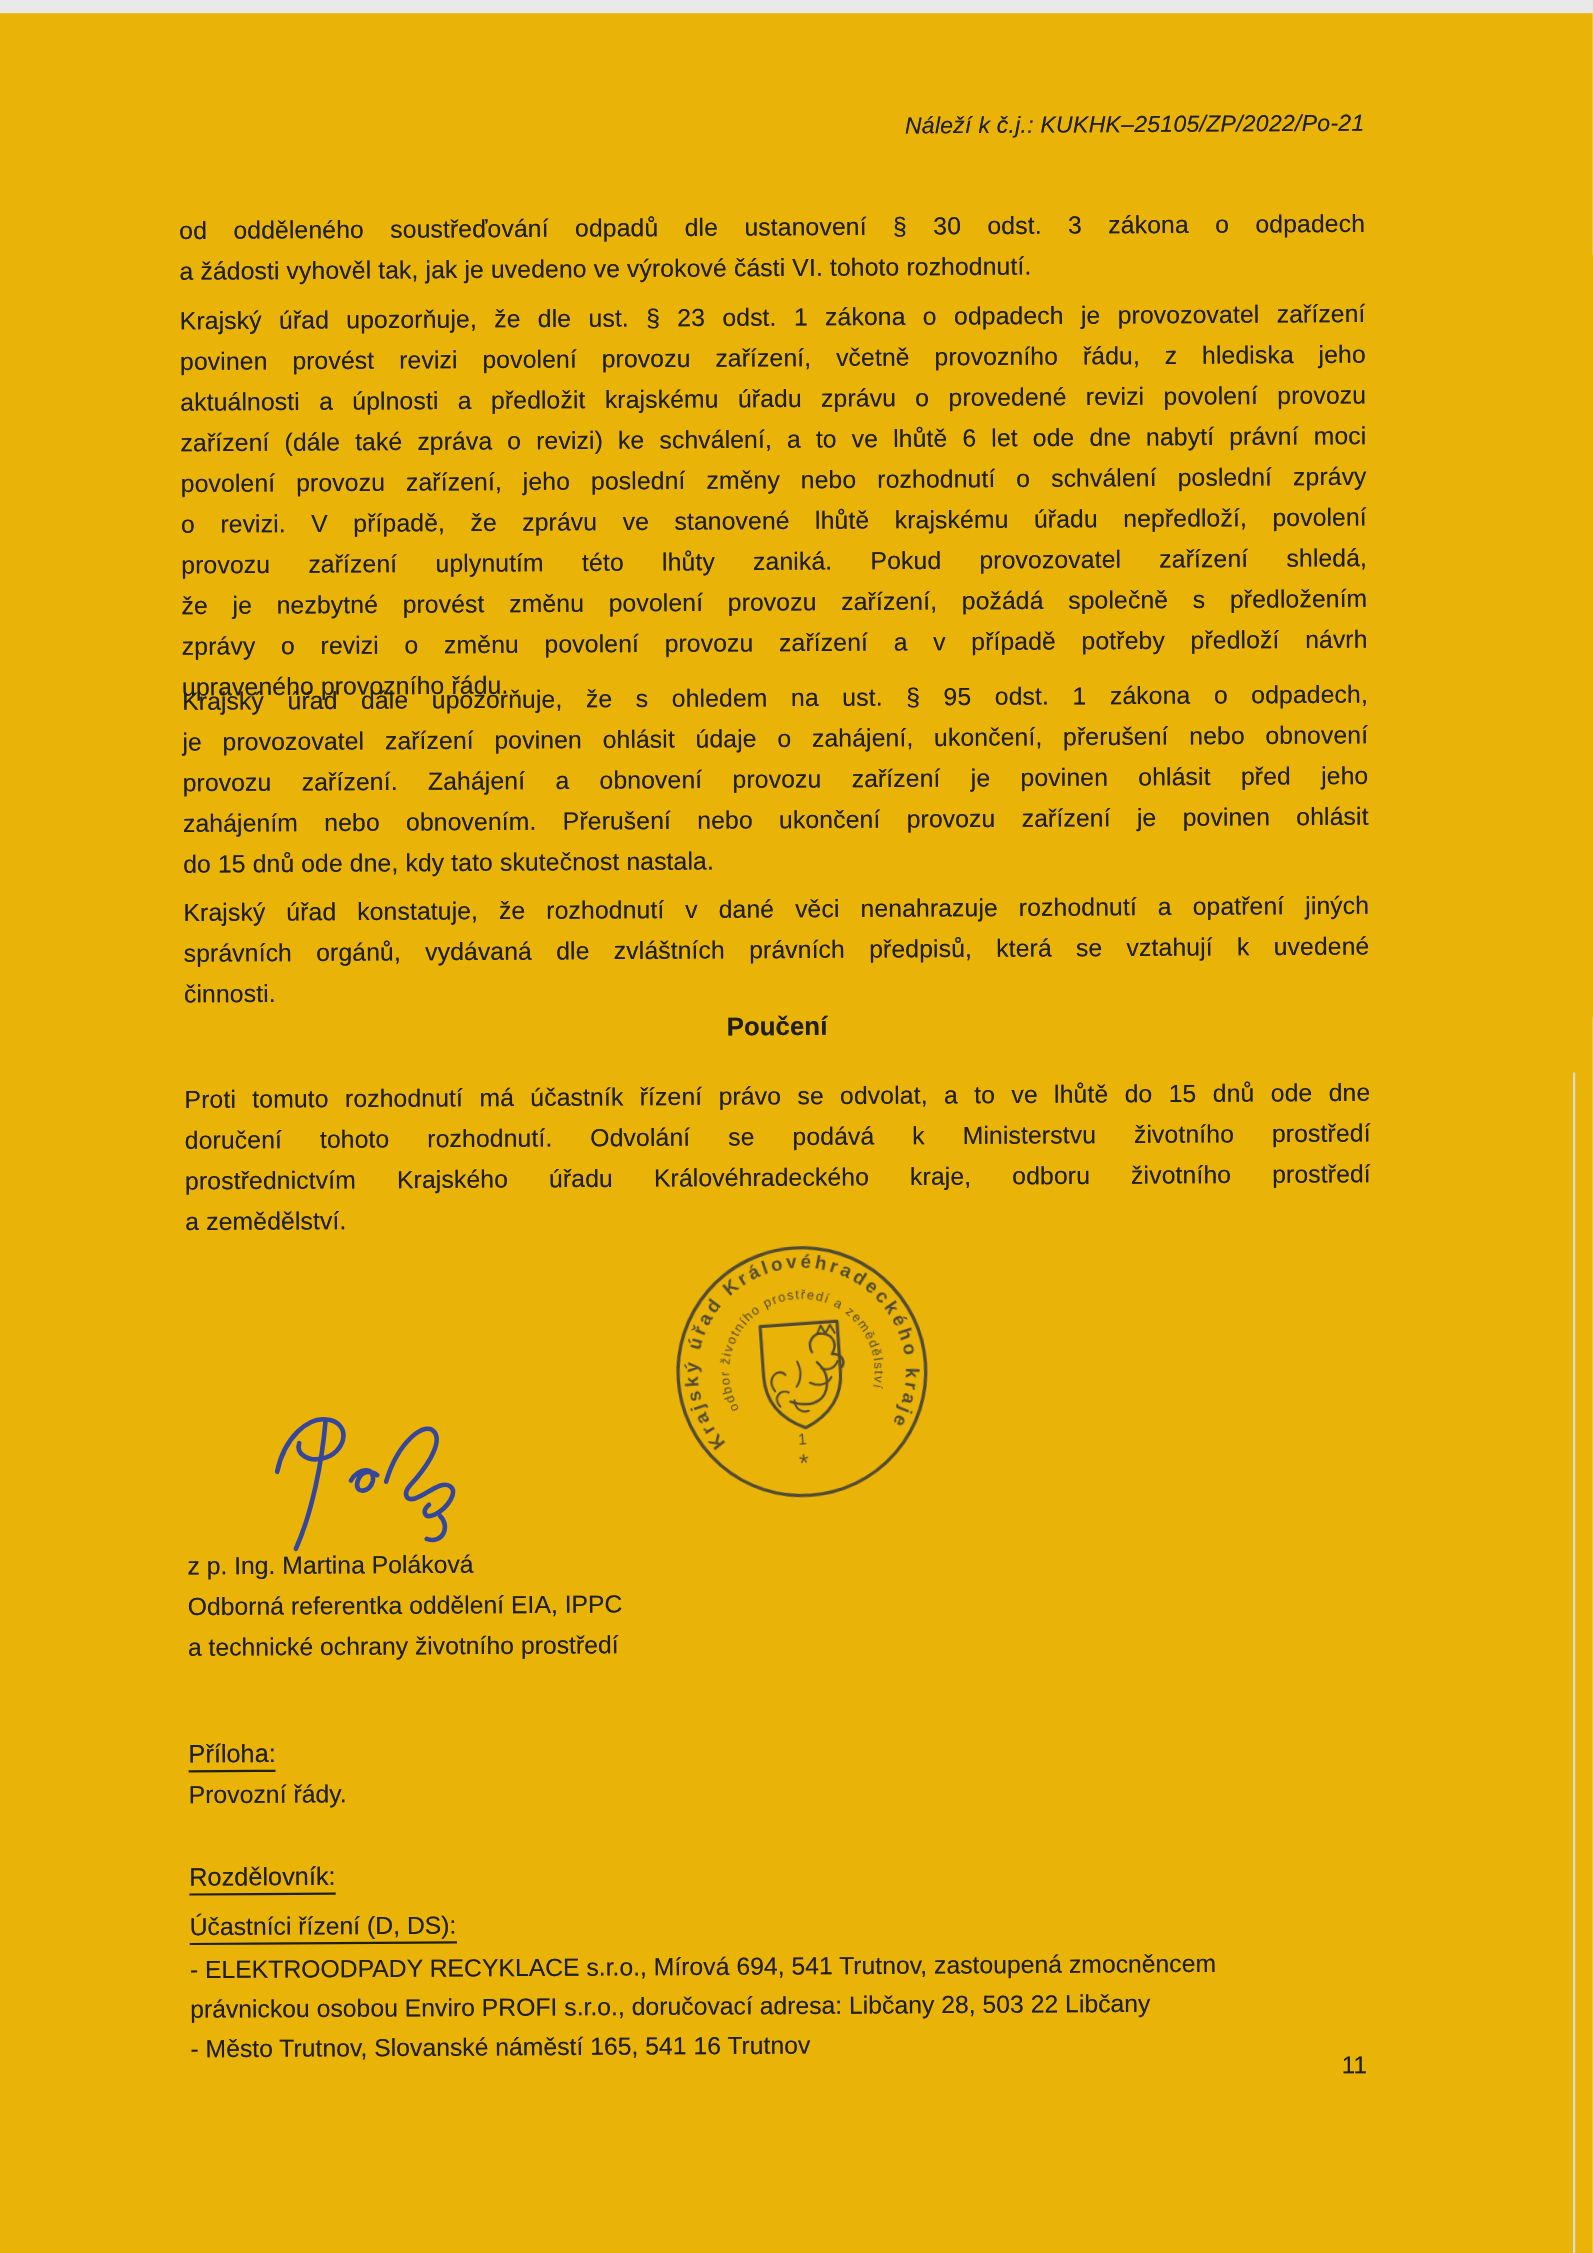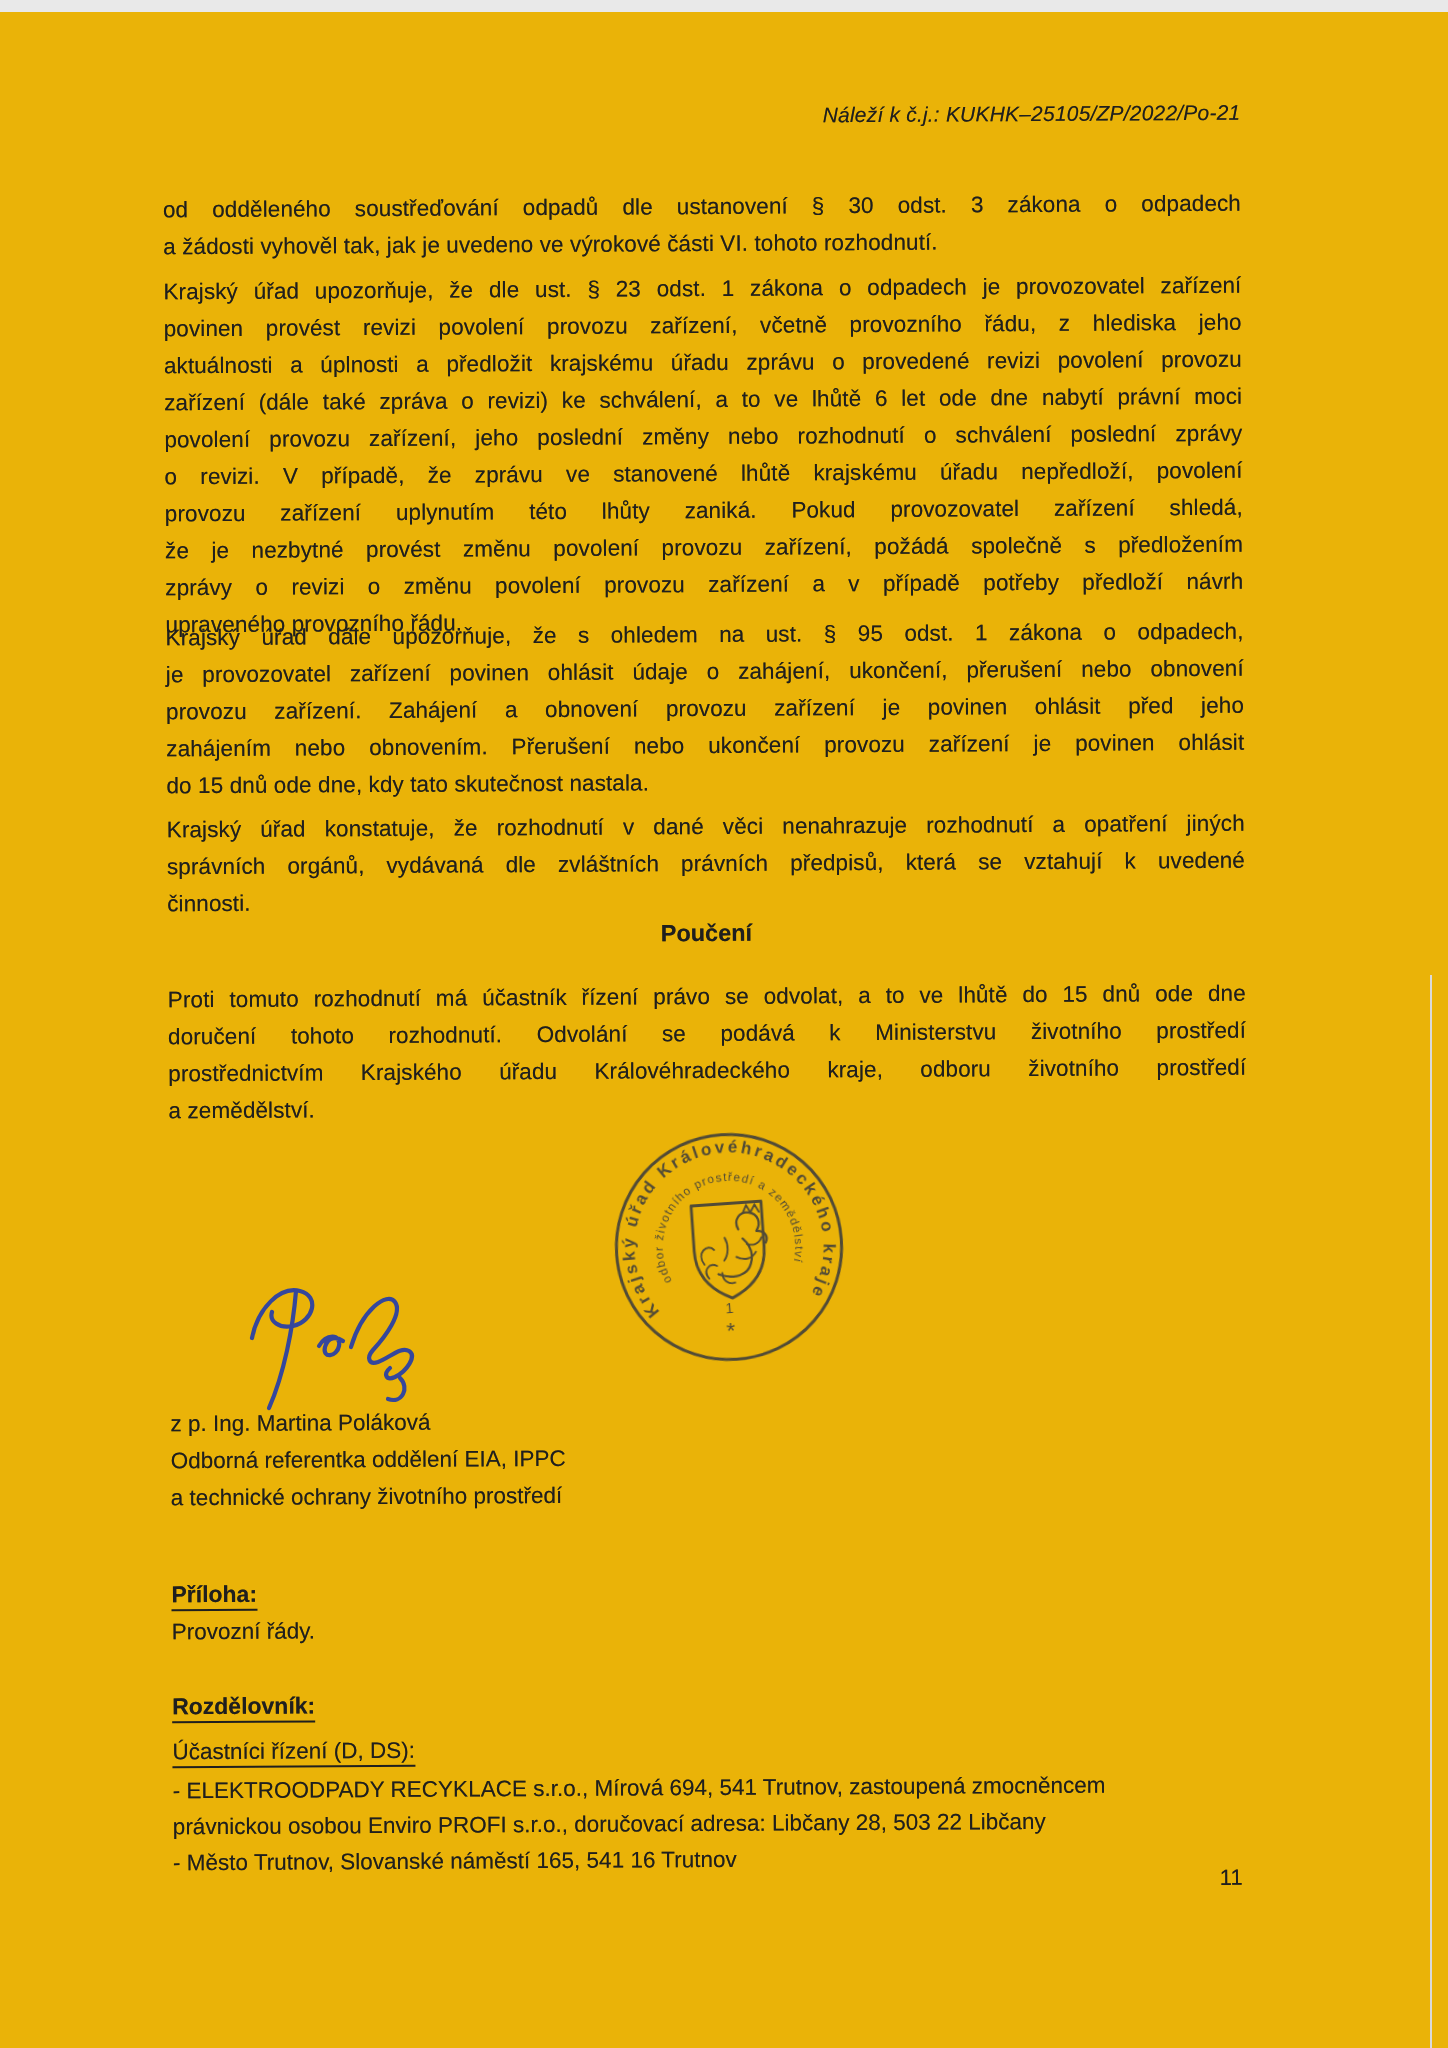--- a/index.html
+++ b/index.html
@@ -33,21 +33,21 @@
   }
   .p1{top:176px;} .p2{top:258px;} .p3{top:604px;} .p4{top:796px;}
   .pouceni{
     top:908px;text-align:center;font-weight:bold;font-size:23.5px;
     text-shadow:0 0 0.5px rgba(20,20,20,0.55);
   }
   .p5{top:966px;}
   .sigblock{top:1390px;}
   .sigblock div{font-size:22.5px;line-height:37px;text-shadow:0 0 0.5px rgba(20,20,20,0.5);}
   .h-underline{
-    display:inline-block;font-weight:bold;font-size:23px;
+    display:inline-block;font-weight:normal;font-size:23px;
     border-bottom:2.5px solid #1f1f1f;padding-bottom:1px;
     text-shadow:0 0 0.5px rgba(20,20,20,0.55);
   }
   .priloha{top:1566px;} .priloha-item{top:1604px;font-size:22.5px;text-shadow:0 0 0.5px rgba(20,20,20,0.5);}
   .rozdelovnik{top:1678px;}
   .ucastnici{top:1724px;}
   .ucastnici span{
     display:inline-block;font-size:22.5px;
     border-bottom:2px solid #1f1f1f;padding-bottom:1px;
     text-shadow:0 0 0.5px rgba(20,20,20,0.5);

